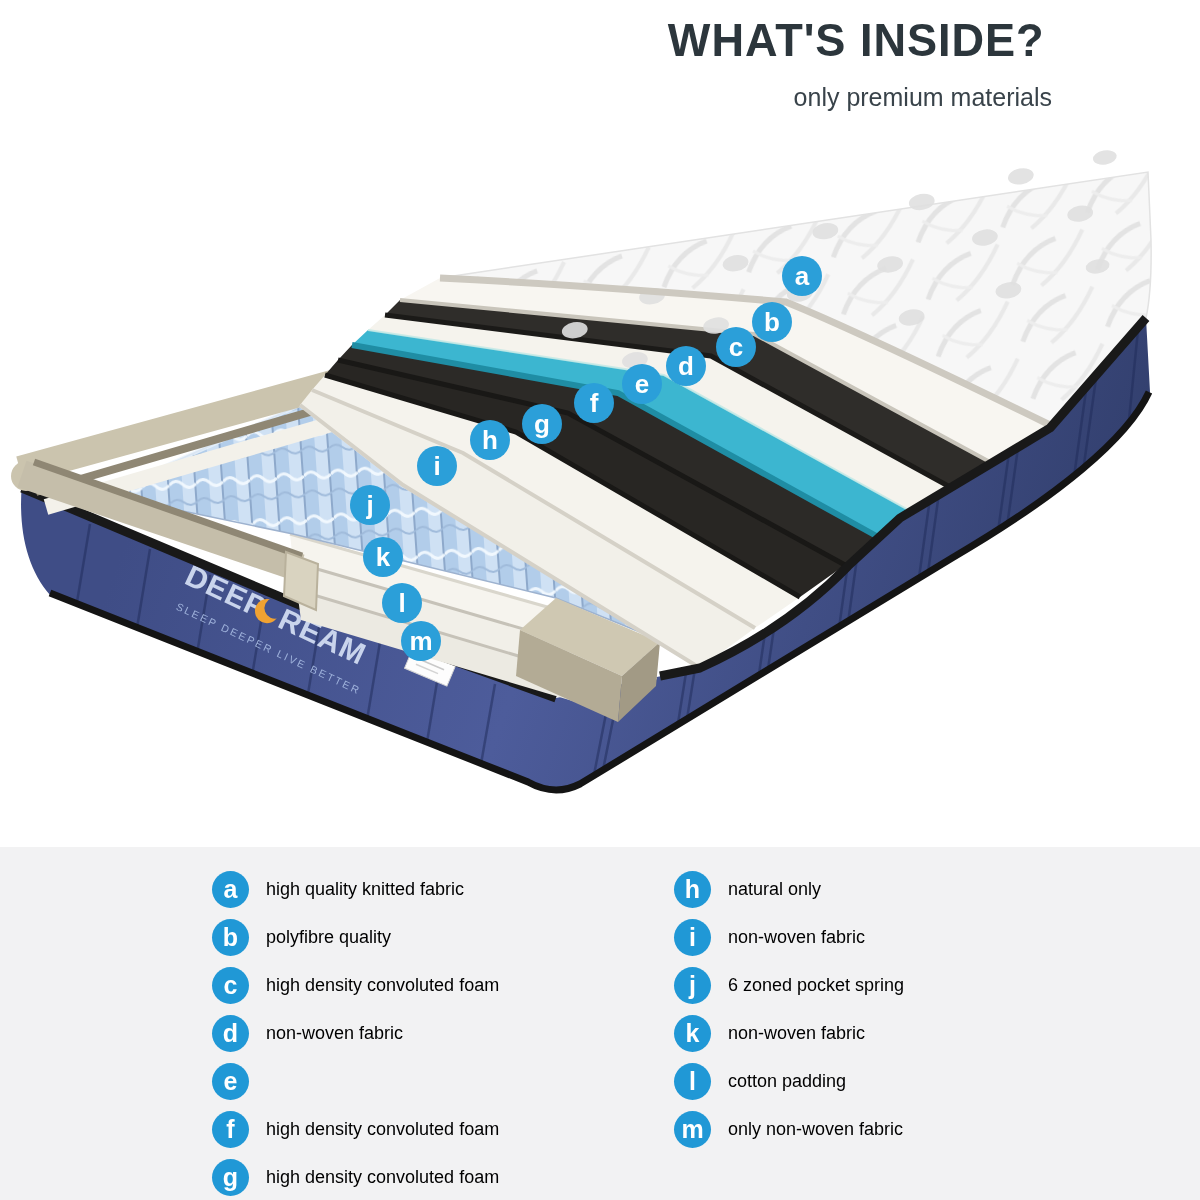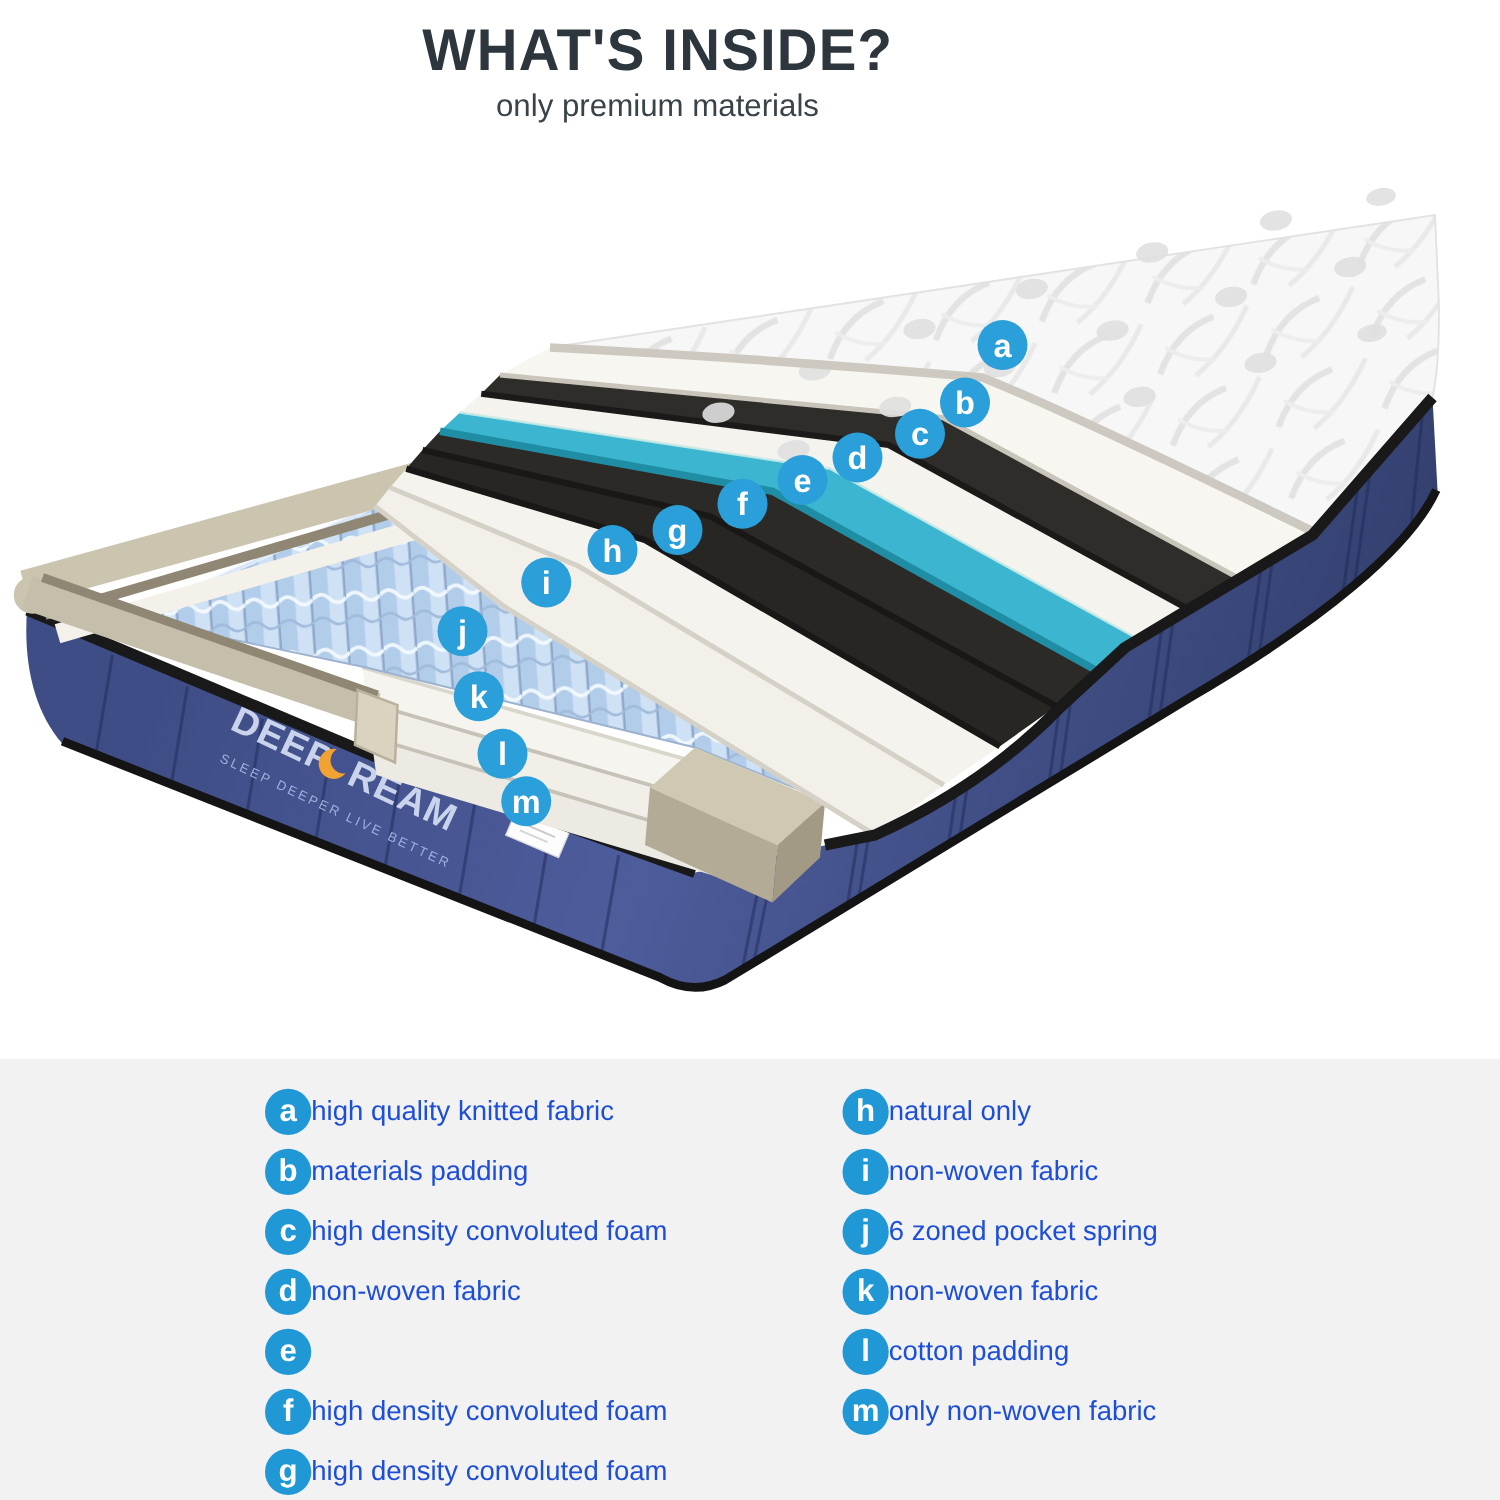--- a/index.html
+++ b/index.html
@@ -1,36 +1,36 @@
 <!DOCTYPE html>
 <html><head>
 <meta charset="utf-8">
 <style>
   html,body{margin:0;padding:0;}
   body{width:1200px;height:1200px;background:#ffffff;font-family:"Liberation Sans",sans-serif;position:relative;overflow:hidden;}
   .page{position:absolute;inset:0;width:1200px;height:1200px;}
 
   
-  .header{position:absolute;top:12px;left:0;width:1052px;text-align:center;z-index:3;}
+  .header{position:absolute;top:12px;left:0;width:1052px;text-align:right;z-index:3;}
   .title{display:inline-block;font-size:47px;font-weight:800;color:#2c363c;letter-spacing:1px;transform:scaleX(.96);margin:0;}
-  .subtitle{font-size:25px;color:#39434a;margin-top:4px;}
+  .subtitle{font-size:25px;color:#39434a;margin-top:16px;}
 
   
   svg.diagram{position:absolute;left:0;top:0;width:1200px;height:1200px;z-index:1;}
 
   
   .legend{position:absolute;top:847px;left:0;width:1200px;height:353px;background:#f2f2f3;z-index:2;}
   .legend-col{position:absolute;top:18px;}
   .legend-col.col-1{left:212px;}
   .legend-col.col-2{left:674px;}
   .legend-item{display:flex;align-items:center;height:48px;}
   .legend-badge{width:37px;height:37px;border-radius:50%;background:#2098d6;color:#ffffff;
     font-size:25px;font-weight:bold;display:flex;align-items:center;justify-content:center;
     line-height:1;flex:0 0 37px;}
-  .legend-label{font-size:22px;color:#1d4ed8;white-space:nowrap;}
+  .legend-label{margin-left:17px;font-size:18px;color:#000000;white-space:nowrap;}
 </style>
 </head>
 <body>
 
 <div class="page">
 
   <div class="header">
     <div class="title">WHAT'S INSIDE?</div>
     <div class="subtitle">only premium materials</div>
   </div>
@@ -253,21 +253,21 @@
 
   <div class="legend">
     <div class="legend-col col-1">
     <div class="legend-item">
       <span class="legend-badge" style="background: rgb(32, 152, 214);">a</span>
       <span class="legend-label">high quality knitted fabric</span>
     </div>
 
     <div class="legend-item">
       <span class="legend-badge" style="background: rgb(32, 152, 214);">b</span>
-      <span class="legend-label">materials padding</span>
+      <span class="legend-label">polyfibre quality</span>
     </div>
 
     <div class="legend-item">
       <span class="legend-badge" style="background: rgb(32, 152, 214);">c</span>
       <span class="legend-label">high density convoluted foam</span>
     </div>
 
     <div class="legend-item">
       <span class="legend-badge" style="background: rgb(32, 152, 214);">d</span>
       <span class="legend-label">non-woven fabric</span>

